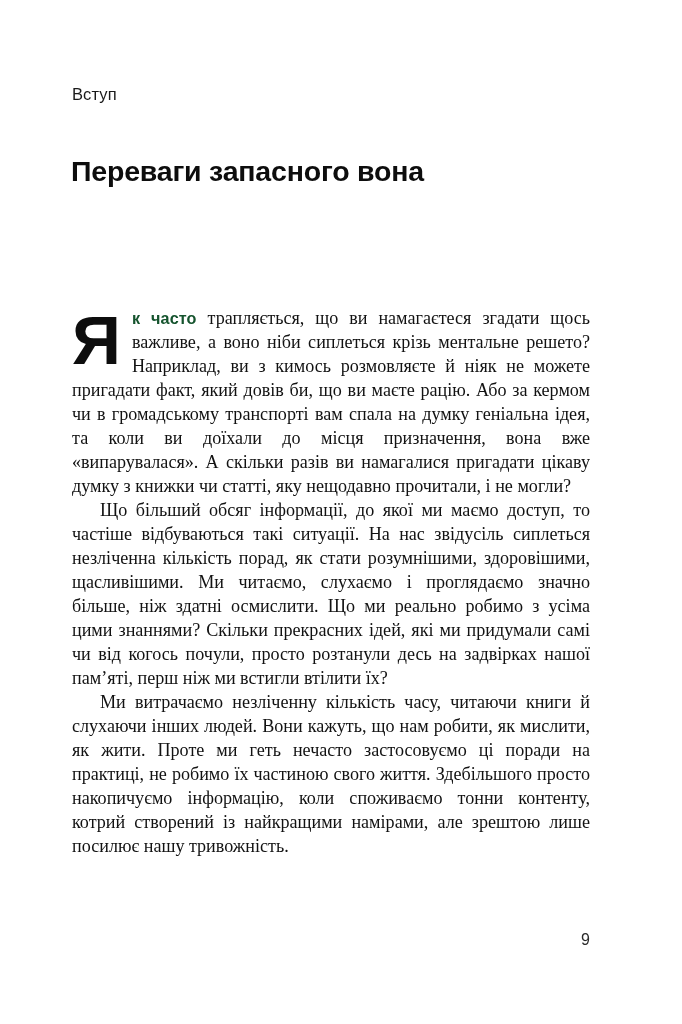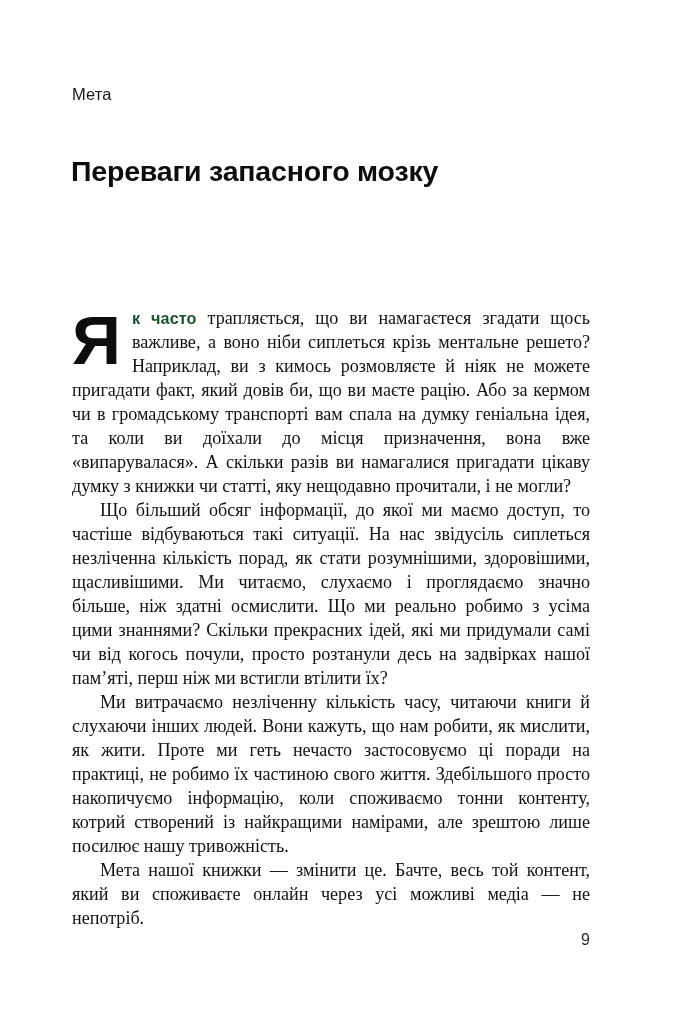--- a/index.html
+++ b/index.html
@@ -101,39 +101,36 @@
     font-size: 16px;
     line-height: 20px;
     color: #2a2a2a;
   }
 </style>
 </head>
 <body>
 
 <div class="page">
 
-  <div class="section-label">Мета</div>
+  <div class="section-label">Вступ</div>
 
-  <h1 class="chapter-title">Переваги запасного мозку</h1>
+  <h1 class="chapter-title">Переваги запасного вона</h1>
 
   <div class="body-column">
 
     <p class="lead">
       <span class="drop-cap">Я</span><span class="small-caps-open">к часто</span><span> трапляється, що ви намагаєтеся згадати щось важливе, а воно ніби сиплеться крізь ментальне решето? Наприклад, ви з кимось розмовляєте й ніяк не можете пригадати факт, який довів би, що ви маєте рацію. Або за кермом чи в громадському транспорті вам спала на думку геніальна ідея, та коли ви доїхали до місця призначення, вона вже «випарувалася». А скільки разів ви намагалися пригадати цікаву думку з книжки чи статті, яку нещодавно прочитали, і не могли?</span>
     </p>
 
     <p>
       <span>Що більший обсяг інформації, до якої ми маємо доступ, то частіше відбуваються такі ситуації. На нас звідусіль сиплеться незліченна кількість порад, як стати розумнішими, здоровішими, щасливішими. Ми читаємо, слухаємо і проглядаємо значно більше, ніж здатні осмислити. Що ми реально робимо з усіма цими знаннями? Скільки прекрасних ідей, які ми придумали самі чи від когось почули, просто розтанули десь на задвірках нашої пам’яті, перш ніж ми встигли втілити їх?</span>
     </p>
 
     <p>
       <span>Ми витрачаємо незліченну кількість часу, читаючи книги й слухаючи інших людей. Вони кажуть, що нам робити, як мислити, як жити. Проте ми геть нечасто застосовуємо ці поради на практиці, не робимо їх частиною свого життя. Здебільшого просто накопичуємо інформацію, коли споживаємо тонни контенту, котрий створений із найкращими намірами, але зрештою лише посилює нашу тривожність.</span>
     </p>
 
-    <p>
-      <span>Мета нашої книжки — змінити це. Бачте, весь той контент, який ви споживаєте онлайн через усі можливі медіа — не непотріб.</span>
-    </p>
 
   </div>
 
   <div class="folio">9</div>
 
 </div>
 
 </body></html>

